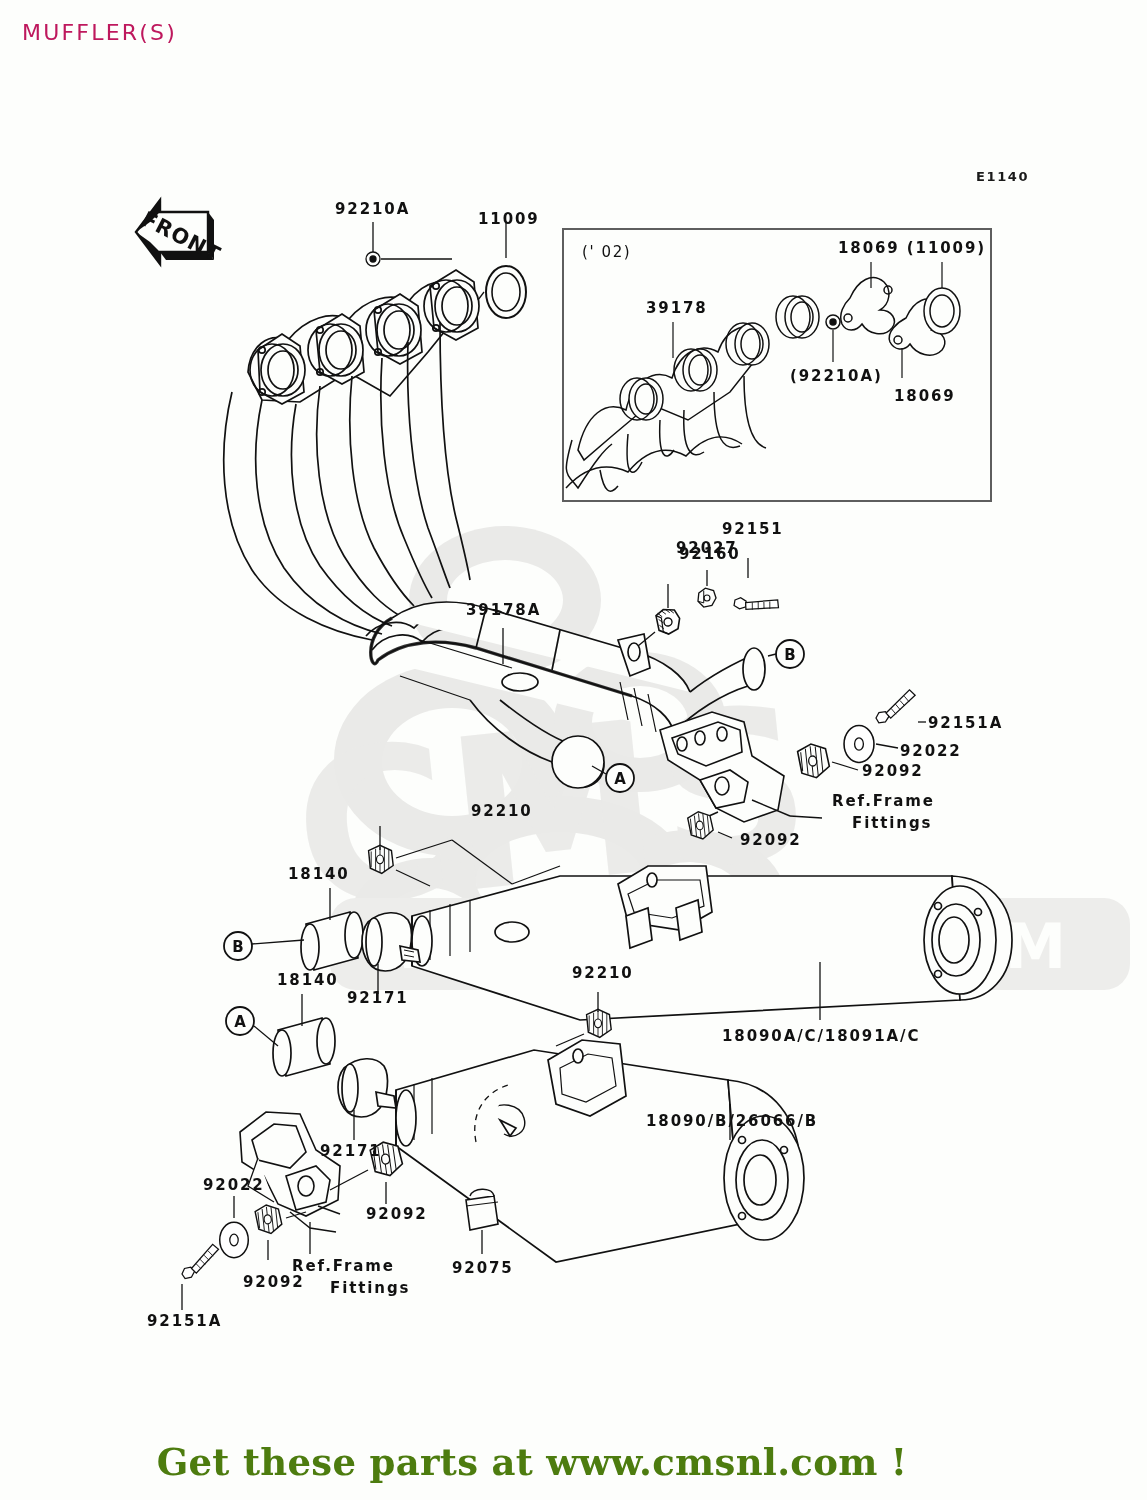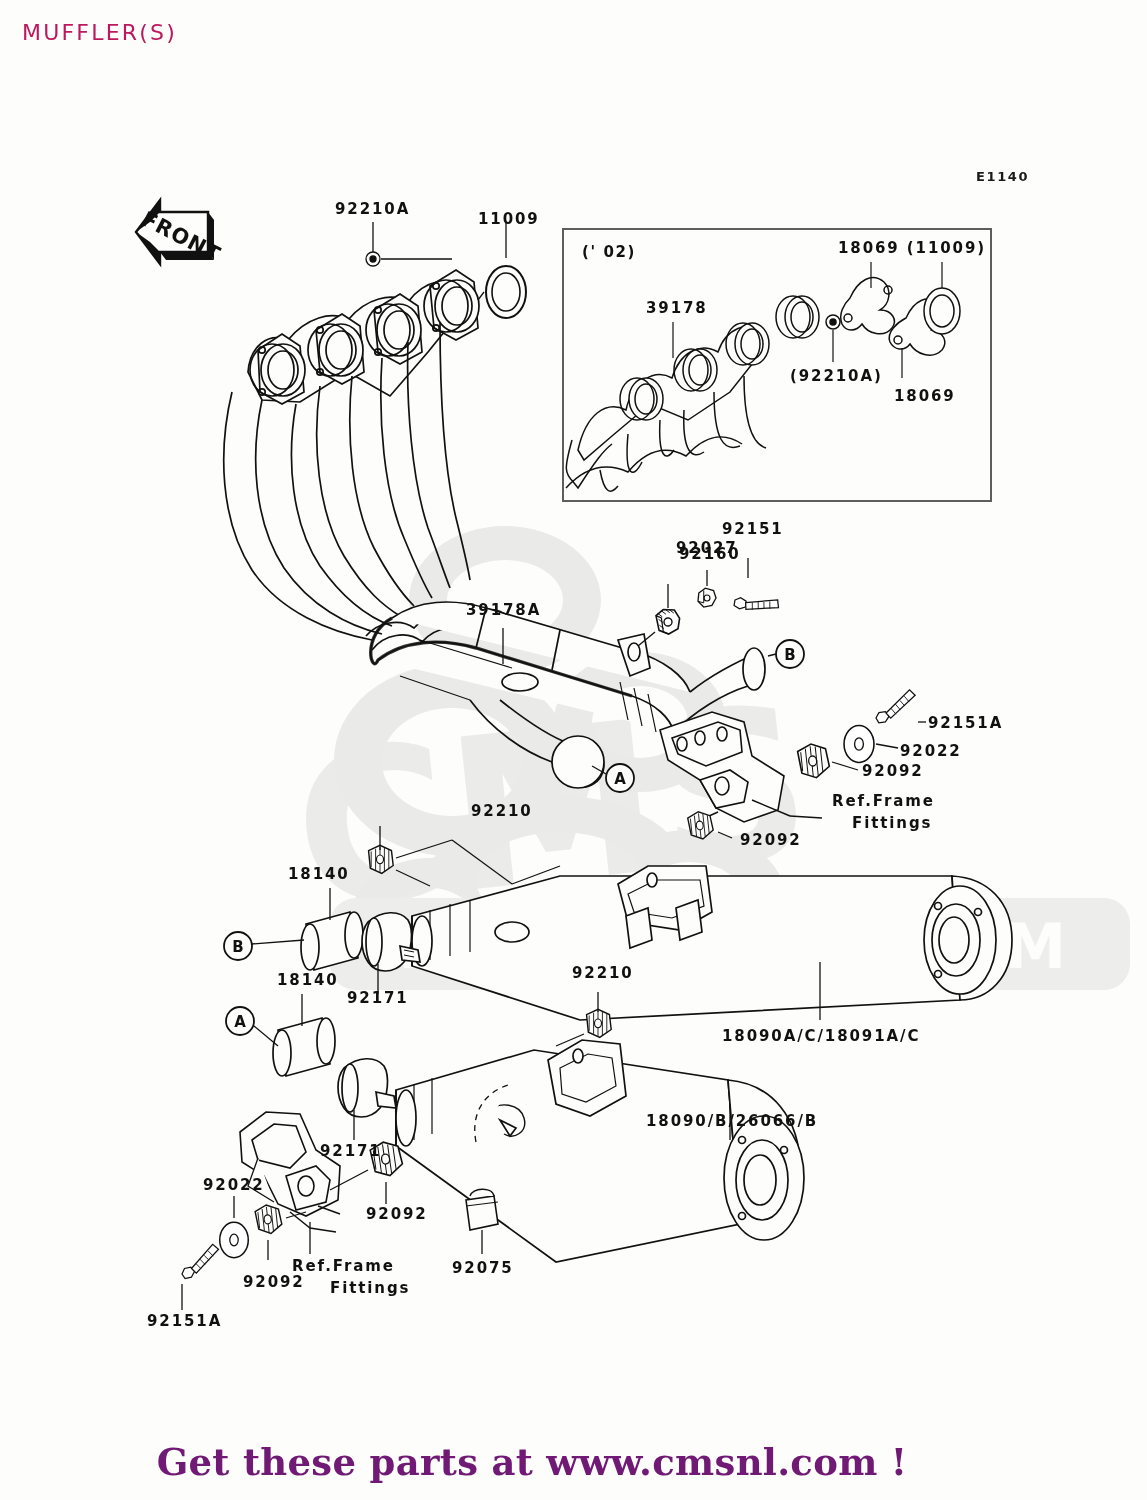--- a/index.html
+++ b/index.html
@@ -44,21 +44,21 @@
 
   
   #footer-cta {
     position: absolute;
     left: 0;
     top: 1440px;
     width: 1064px;
     text-align: center;
     font-family: "DejaVu Serif", "Liberation Serif", serif;
     font-size: 37px;
-    color: #701a75;
+    color: #4d7c0f;
     font-weight: 700;
     letter-spacing: 0.3px;
     white-space: nowrap;
   }
 
   
   #drawing {
     position: absolute;
     left: 0;
     top: 0;
@@ -88,21 +88,21 @@
     height: 274px;
     border: 2px solid #5e5e5e;
     background: transparent;
     box-sizing: border-box;
   }
   #inset-label {
     position: absolute;
     left: 582px;
     top: 243px;
     font-size: 15px;
-    font-weight: bold;
+    font-weight: normal;
     letter-spacing: 1.6px;
     color: #111;
     text-align: right;
   }
 </style>
 </head>
 <body>
 
 <div id="page-title">MUFFLER(S)</div>
 

